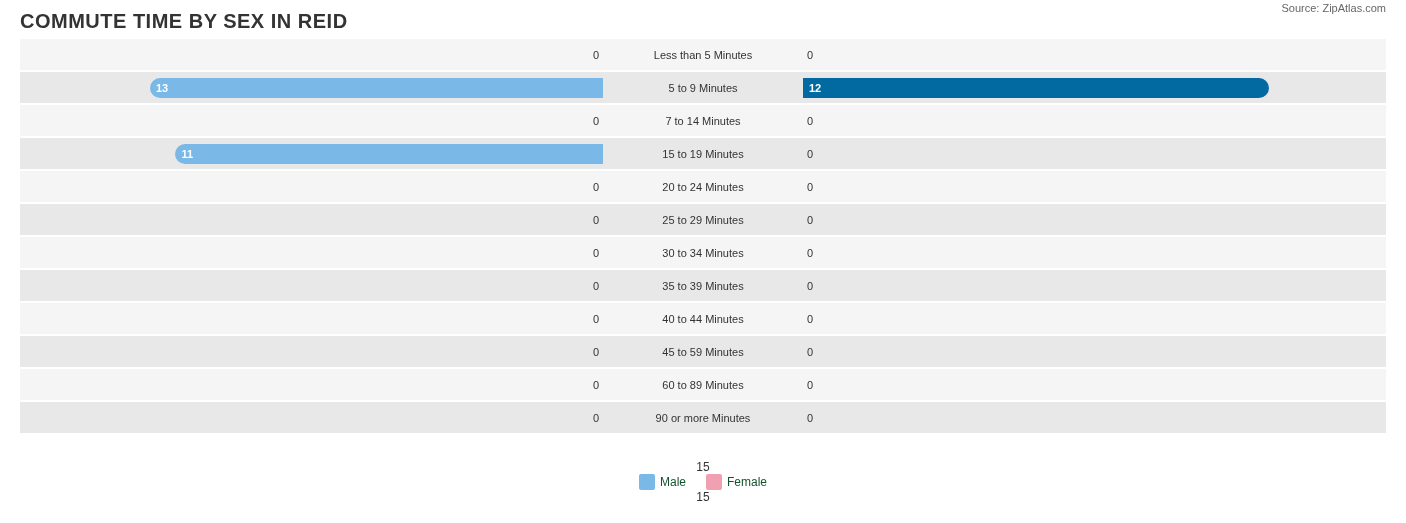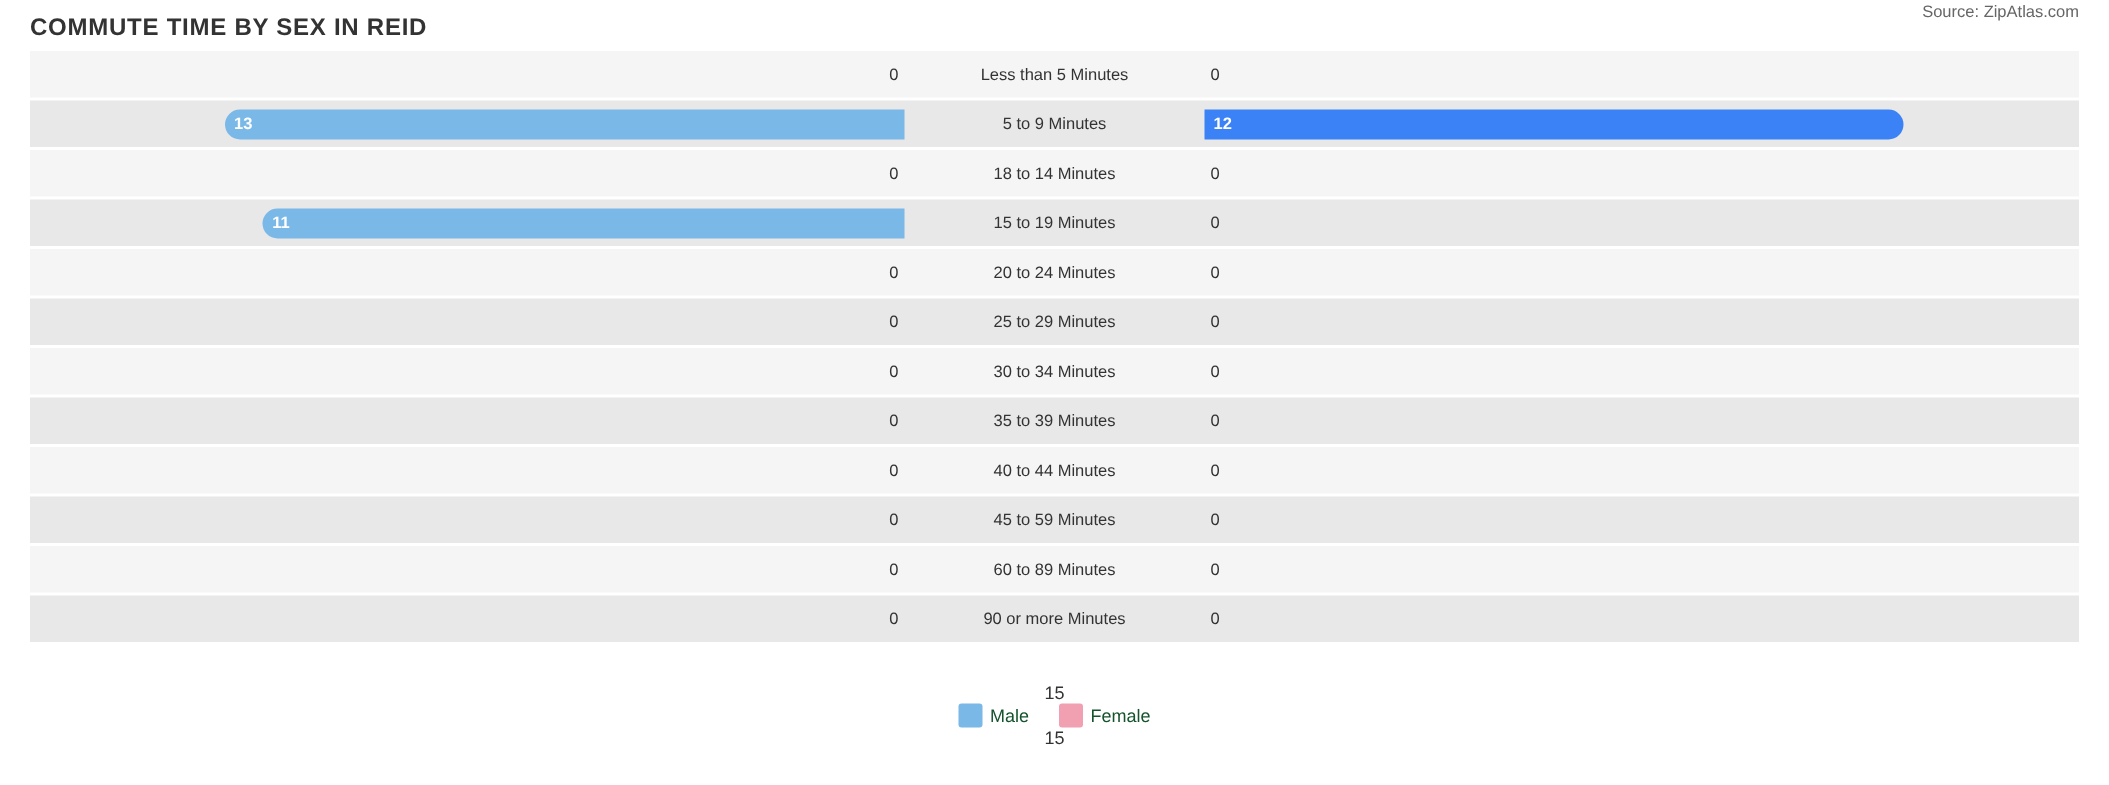--- a/index.html
+++ b/index.html
@@ -10,21 +10,21 @@
       height: 523px;
       overflow: hidden;
     }
     .chart-container {
       width: 1406px;
       height: 523px;
       padding: 10px 20px 40px 20px;
       position: relative;
     }
     .chart-title {
-      font-size: 16px;
+      font-size: 20px;
       font-weight: bold;
       text-transform: uppercase;
       color: #333;
       margin-bottom: 6px;
       letter-spacing: 0.5px;
     }
     .source-text {
       position: absolute;
       top: 2px;
       right: 20px;
@@ -75,21 +75,21 @@
       height: 20px;
       background: #7ab8e8;
       border-radius: 10px 0 0 10px;
       display: flex;
       align-items: center;
       justify-content: flex-start;
       position: relative;
     }
     .female-bar {
       height: 20px;
-      background: #3b82f6;
+      background: #0369a1;
       border-radius: 0 10px 10px 0;
       display: flex;
       align-items: center;
       position: relative;
     }
     .bar-value {
       font-size: 11px;
       font-weight: bold;
       color: #fff;
       padding: 0 6px;
@@ -178,21 +178,21 @@
         <div class="right-section">
           <div class="female-bar" style="width: 466.4px;">
             <span class="bar-value">12</span>
           </div>
         </div>
       </div>
       <div class="bar-row">
         <div class="left-section">
           <span class="zero-indicator">0</span>
         </div>
-        <div class="label-center">18 to 14 Minutes</div>
+        <div class="label-center">7 to 14 Minutes</div>
         <div class="right-section">
           <span class="zero-indicator-right">0</span>
         </div>
       </div>
       <div class="bar-row">
         <div class="left-section">
           <div style="display: flex; align-items: flex-start; justify-content: flex-end; width: 100%;">
             <div class="male-bar" style="width: 427.533px; justify-content: flex-start;">
               <span class="bar-value">11</span>
             </div>

